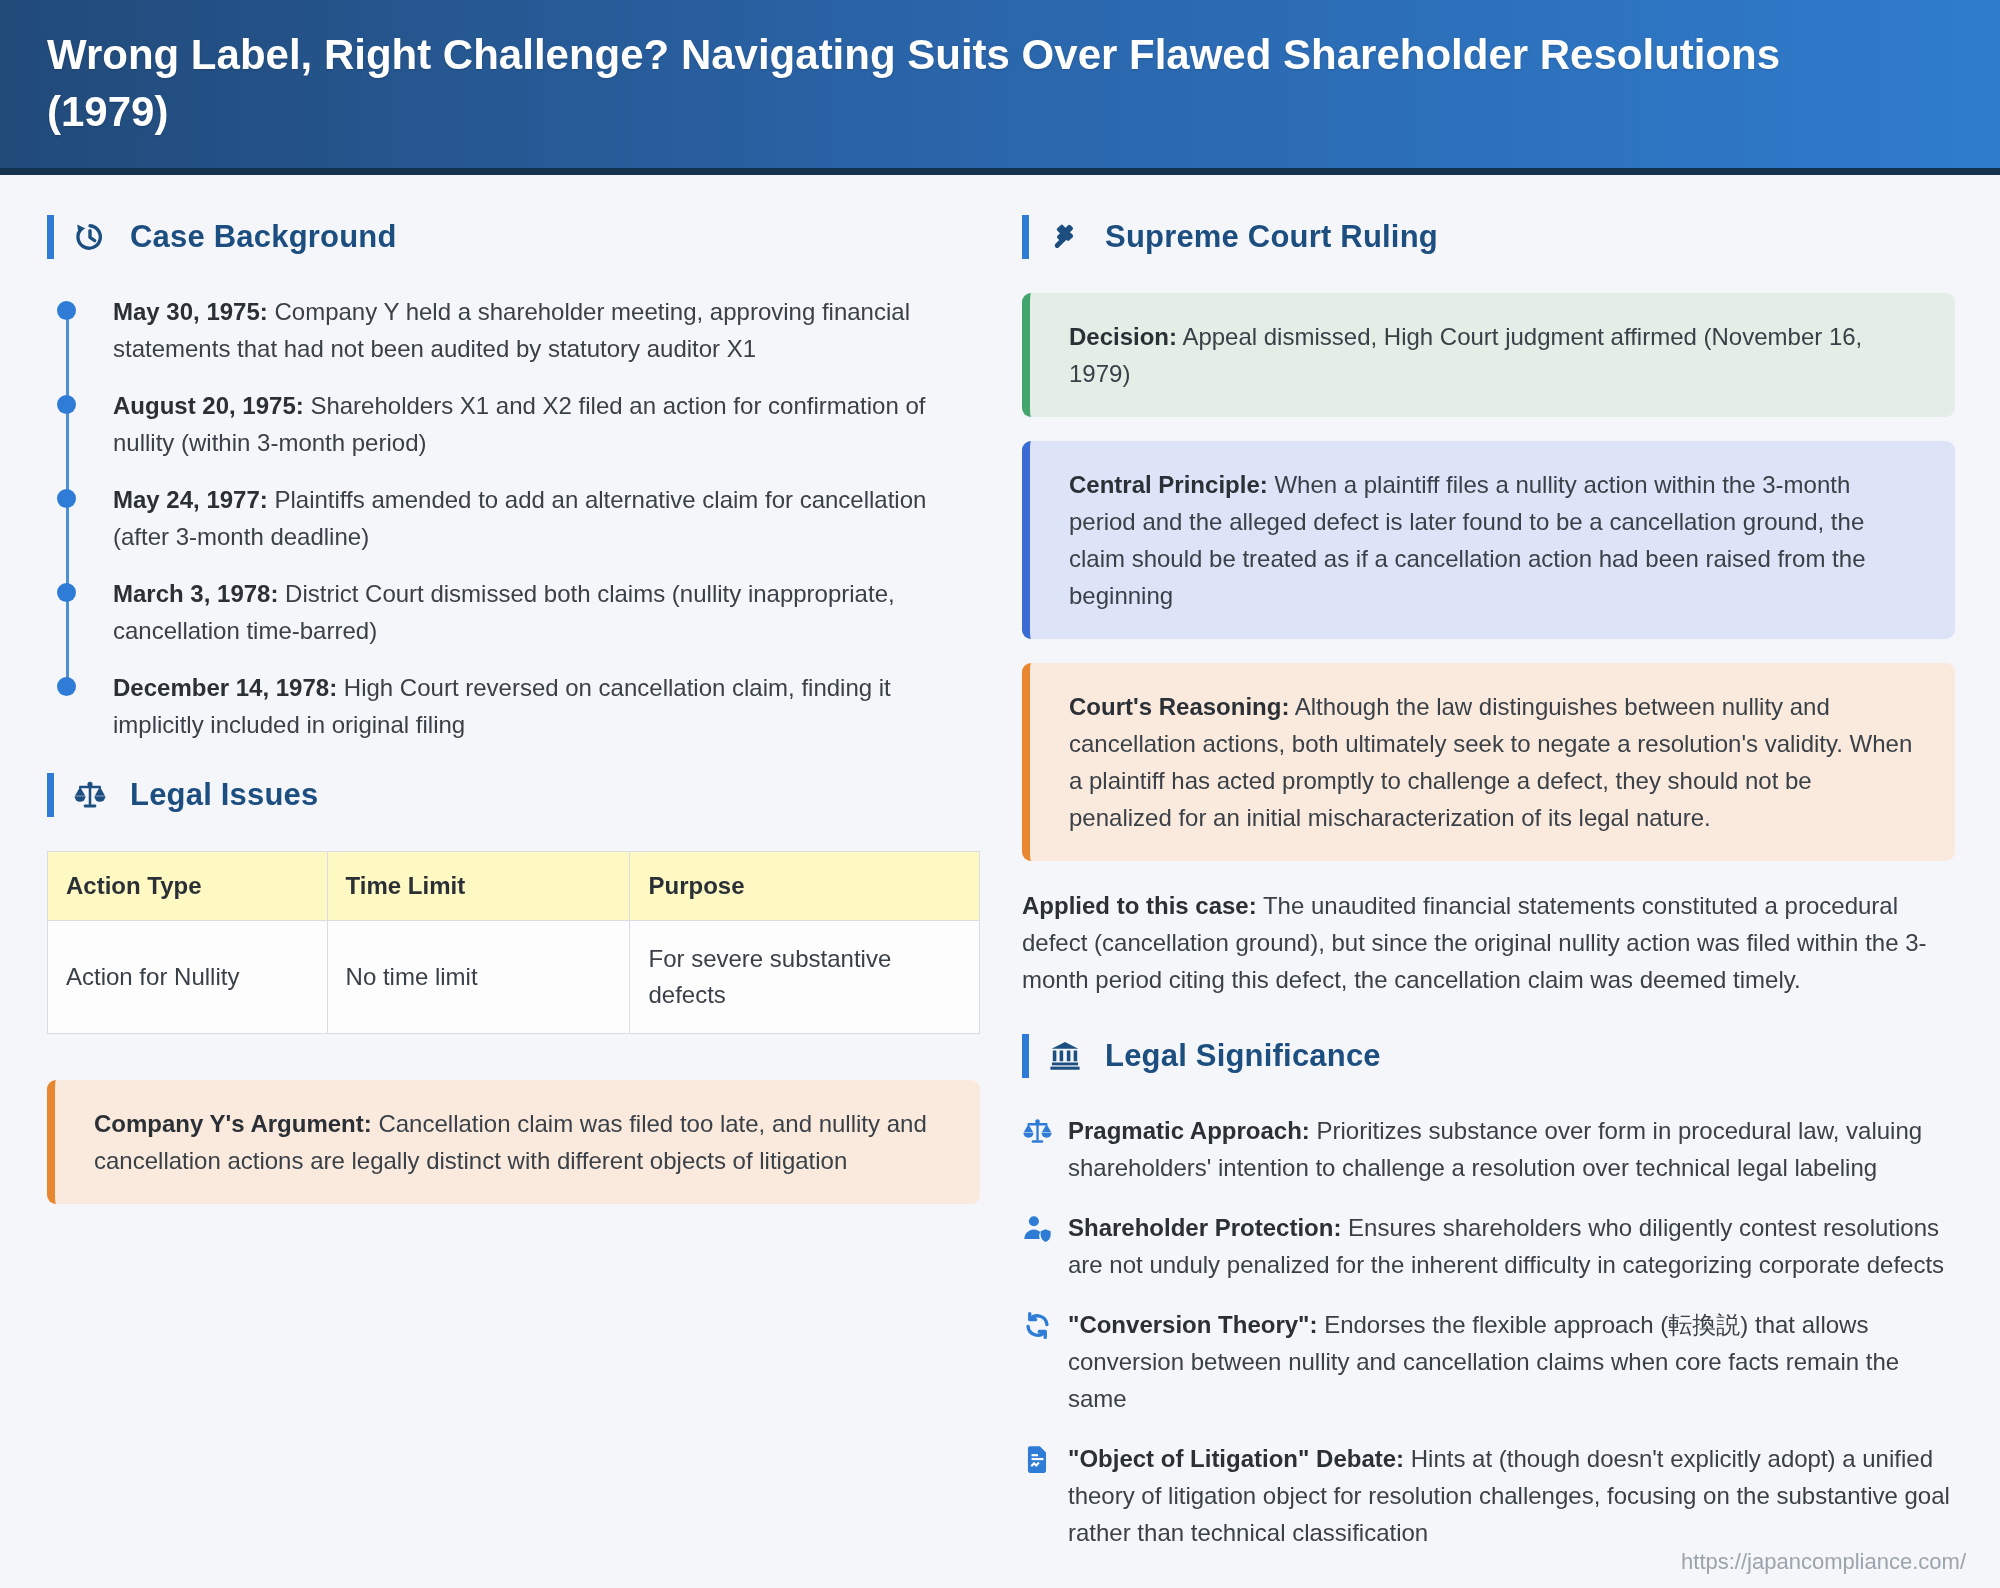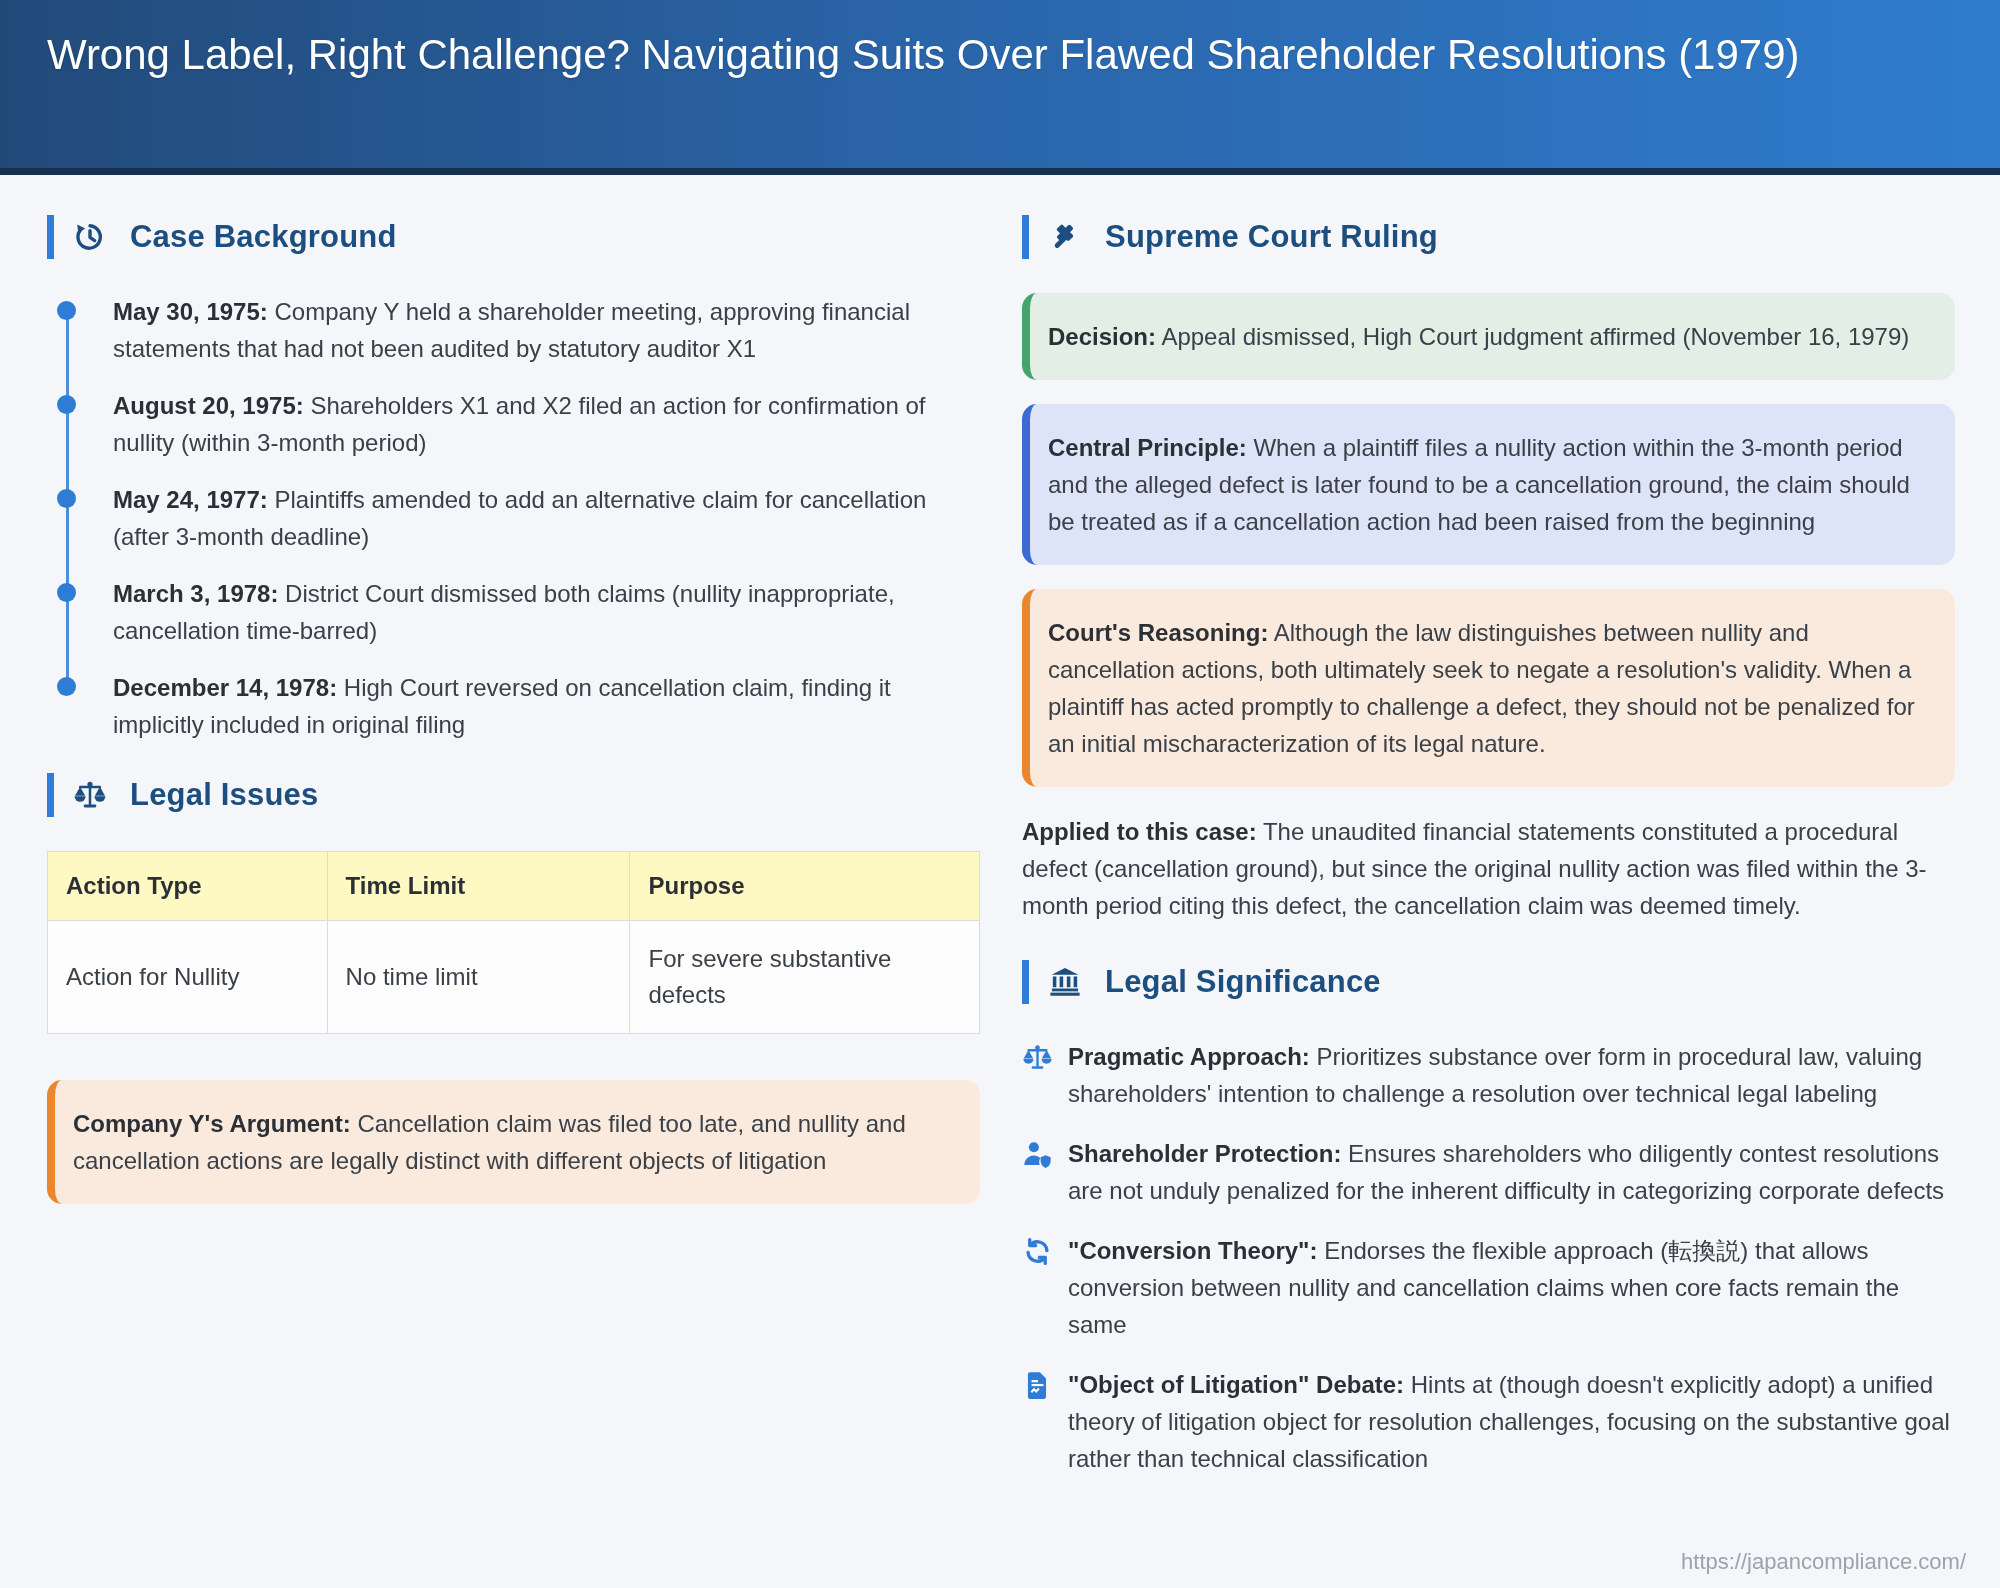--- a/index.html
+++ b/index.html
@@ -11,41 +11,41 @@
   }
   
   .header{
     box-sizing:border-box;height:175px;width:100%;
     background:linear-gradient(90deg,#214a79 0%,#2a64a8 45%,#2f7ccd 100%);
     border-bottom:7px solid #16324f;
     padding:26px 47px 0 47px;
   }
   .header h1{
     margin:0;max-width:1840px;
-    font-size:42px;line-height:57px;font-weight:400;color:#ffffff;
+    font-size:42px;line-height:57px;font-weight:700;color:#ffffff;
     text-shadow:0 1px 2px rgba(0,0,0,.18);
   }
   
   .content{
     display:grid;grid-template-columns:1fr 1fr;column-gap:42px;
     padding:36px 45px 0 47px;
   }
   
   .section-head{display:flex;align-items:center;margin:0 0 30px;color:#1d4e80;}
   .section-head .bar{width:7px;height:44px;background:#2e7cd6;margin-right:19px;flex:none;}
   .section-head svg{margin-right:15px;flex:none;}
   .section-head h2{font-size:31px;font-weight:700;margin:8px;letter-spacing:.2px;}
   .mt{margin-top:6px;}
   
   .timeline{position:relative;margin:4px 0 26px;}
   .timeline::before{content:"";position:absolute;left:19px;top:16px;bottom:60px;width:3px;background:#4d8fd6;}
   .tl-item{position:relative;padding-left:66px;margin-bottom:20px;font-size:24px;line-height:37px;}
   .tl-dot{position:absolute;left:10px;top:8px;width:19px;height:19px;border-radius:50%;background:#2e7cd6;}
   
-  .callout{border-left:8px solid;border-radius:15px;padding:25px 18px;margin:0 0 24px;font-size:24px;line-height:37px;}
+  .callout{border-left:8px solid;border-radius:9px;padding:25px 39px;margin:0 0 24px;font-size:24px;line-height:37px;}
   .callout.blue{background:#d9e6f6;border-color:#2e7cd6;}
   .callout.periwinkle{background:#dde4f7;border-color:#3a6ad4;}
   .callout.green{background:#e3eee7;border-color:#43a56c;}
   .callout.orange{background:#faeadd;border-color:#e8872f;}
   .lbl{font-weight:700;color:#2b3036;}
   
   table.actions{width:100%;border-collapse:collapse;background:#fdfdfe;margin:30px 0 46px;}
   table.actions th,table.actions td{border:1px solid #d9dde3;text-align:left;padding:20px 18px;font-size:24px;}
   table.actions th{background:#fef9c3;font-weight:700;color:#2b3036;}
   table.actions td{color:#3a4047;line-height:36px;}

